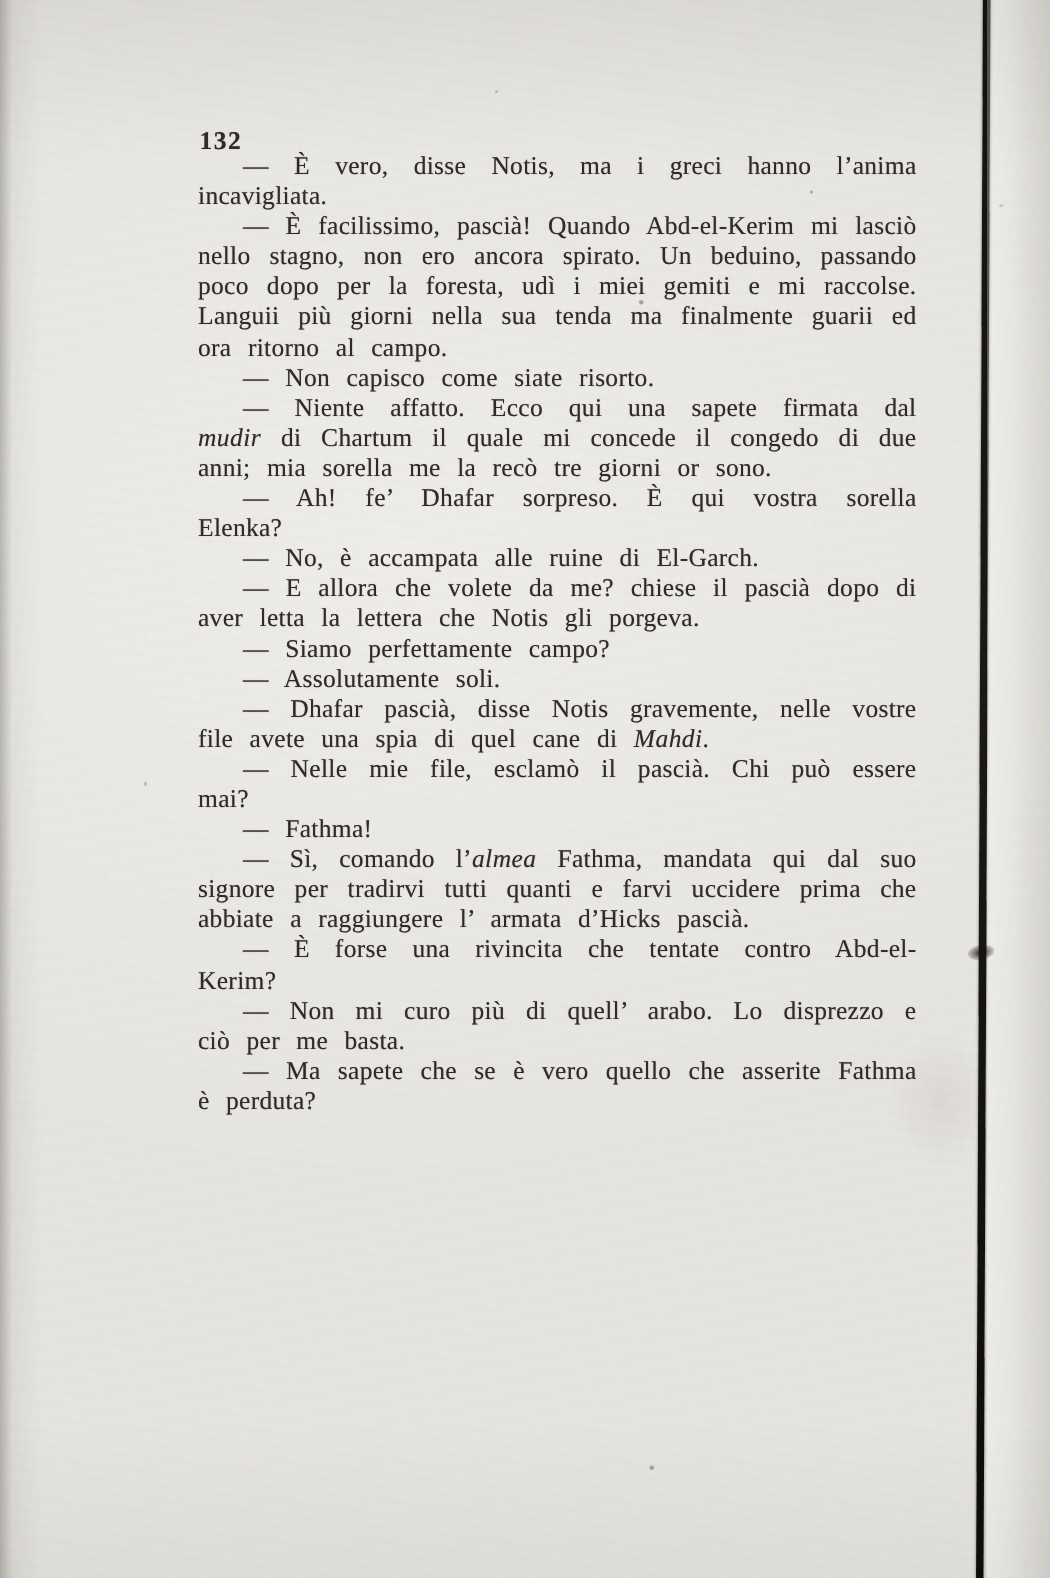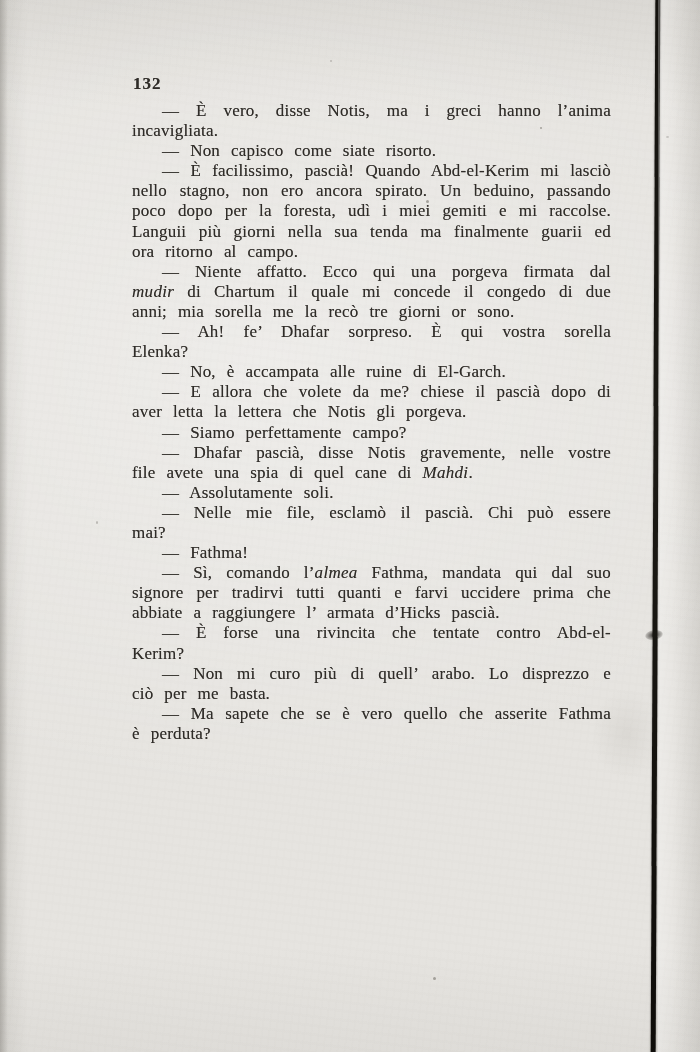--- a/index.html
+++ b/index.html
@@ -21,21 +21,21 @@
       linear-gradient(90deg, rgba(108,105,98,0.12) 0%, rgba(108,105,98,0) 4%, rgba(108,105,98,0) 96%, rgba(108,105,98,0.08) 100%),
       var(--paper);
   }
   .paper-texture{
     position:absolute;inset:0;opacity:.55;pointer-events:none;
     background:
       repeating-linear-gradient(7deg,  rgba(92,88,80,0.016) 0 3px, rgba(0,0,0,0) 3px 9px),
       repeating-linear-gradient(97deg, rgba(92,88,80,0.02)  0 2px, rgba(0,0,0,0) 2px 7px);
   }
   .page-number{
-    position:absolute;left:133px;top:74px;
+    position:absolute;left:133px;top:84px;
     font-size:17px;font-weight:700;letter-spacing:1px;color:var(--ink);
     text-shadow:0 0 0.6px rgba(47,44,40,0.5);
   }
   .text-block{
     position:absolute;left:132px;top:101px;width:479px;
     color:var(--ink);
     font-size:17px;line-height:20.1px;
     text-align:justify;
     word-spacing:6.5px;letter-spacing:0.2px;
     text-shadow:0 0 0.6px rgba(47,44,40,0.5);
@@ -77,29 +77,29 @@
 </head>
 <body>
 
 <div class="scan">
   <div class="paper-texture"></div>
 
   <span class="page-number">132</span>
 
   <div class="text-block" id="text-block">
       <p class="para"><span>— È vero, disse Notis, ma i greci hanno l’anima incavigliata.</span></p>
+      <p class="para"><span>— È facilissimo, pascià! Quando Abd-el-Kerim mi lasciò nello stagno, non ero ancora spirato. Un beduino, passando poco dopo per la foresta, udì i miei gemiti e mi raccolse. Languii più giorni nella sua tenda ma finalmente guarii ed ora ritorno al campo.</span></p>
       <p class="para"><span>— Non capisco come siate risorto.</span></p>
-      <p class="para"><span>— È facilissimo, pascià! Quando Abd-el-Kerim mi lasciò nello stagno, non ero ancora spirato. Un beduino, passando poco dopo per la foresta, udì i miei gemiti e mi raccolse. Languii più giorni nella sua tenda ma finalmente guarii ed ora ritorno al campo.</span></p>
-      <p class="para"><span>— Niente affatto. Ecco qui una porgeva firmata dal </span><i>mudir</i><span> di Chartum il quale mi concede il congedo di due anni; mia sorella me la recò tre giorni or sono.</span></p>
+      <p class="para"><span>— Niente affatto. Ecco qui una sapete firmata dal </span><i>mudir</i><span> di Chartum il quale mi concede il congedo di due anni; mia sorella me la recò tre giorni or sono.</span></p>
       <p class="para"><span>— Ah! fe’ Dhafar sorpreso. È qui vostra sorella Elenka?</span></p>
       <p class="para"><span>— No, è accampata alle ruine di El-Garch.</span></p>
       <p class="para"><span>— E allora che volete da me? chiese il pascià dopo di aver letta la lettera che Notis gli porgeva.</span></p>
       <p class="para"><span>— Siamo perfettamente campo?</span></p>
+      <p class="para"><span>— Assolutamente soli.</span></p>
       <p class="para"><span>— Dhafar pascià, disse Notis gravemente, nelle vostre file avete una spia di quel cane di </span><i>Mahdi</i><span>.</span></p>
-      <p class="para"><span>— Assolutamente soli.</span></p>
       <p class="para"><span>— Nelle mie file, esclamò il pascià. Chi può essere mai?</span></p>
       <p class="para"><span>— Fathma!</span></p>
       <p class="para"><span>— Sì, comando l’</span><i>almea</i><span> Fathma, mandata qui dal suo signore per tradirvi tutti quanti e farvi uccidere prima che abbiate a raggiungere l’ armata d’Hicks pascià.</span></p>
       <p class="para"><span>— È forse una rivincita che tentate contro Abd-el-Kerim?</span></p>
       <p class="para"><span>— Non mi curo più di quell’ arabo. Lo disprezzo e ciò per me basta.</span></p>
       <p class="para"><span>— Ma sapete che se è vero quello che asserite Fathma è perduta?</span></p>
     </div>
 
   <div class="left-edge"></div>
   <div class="stain"></div>

